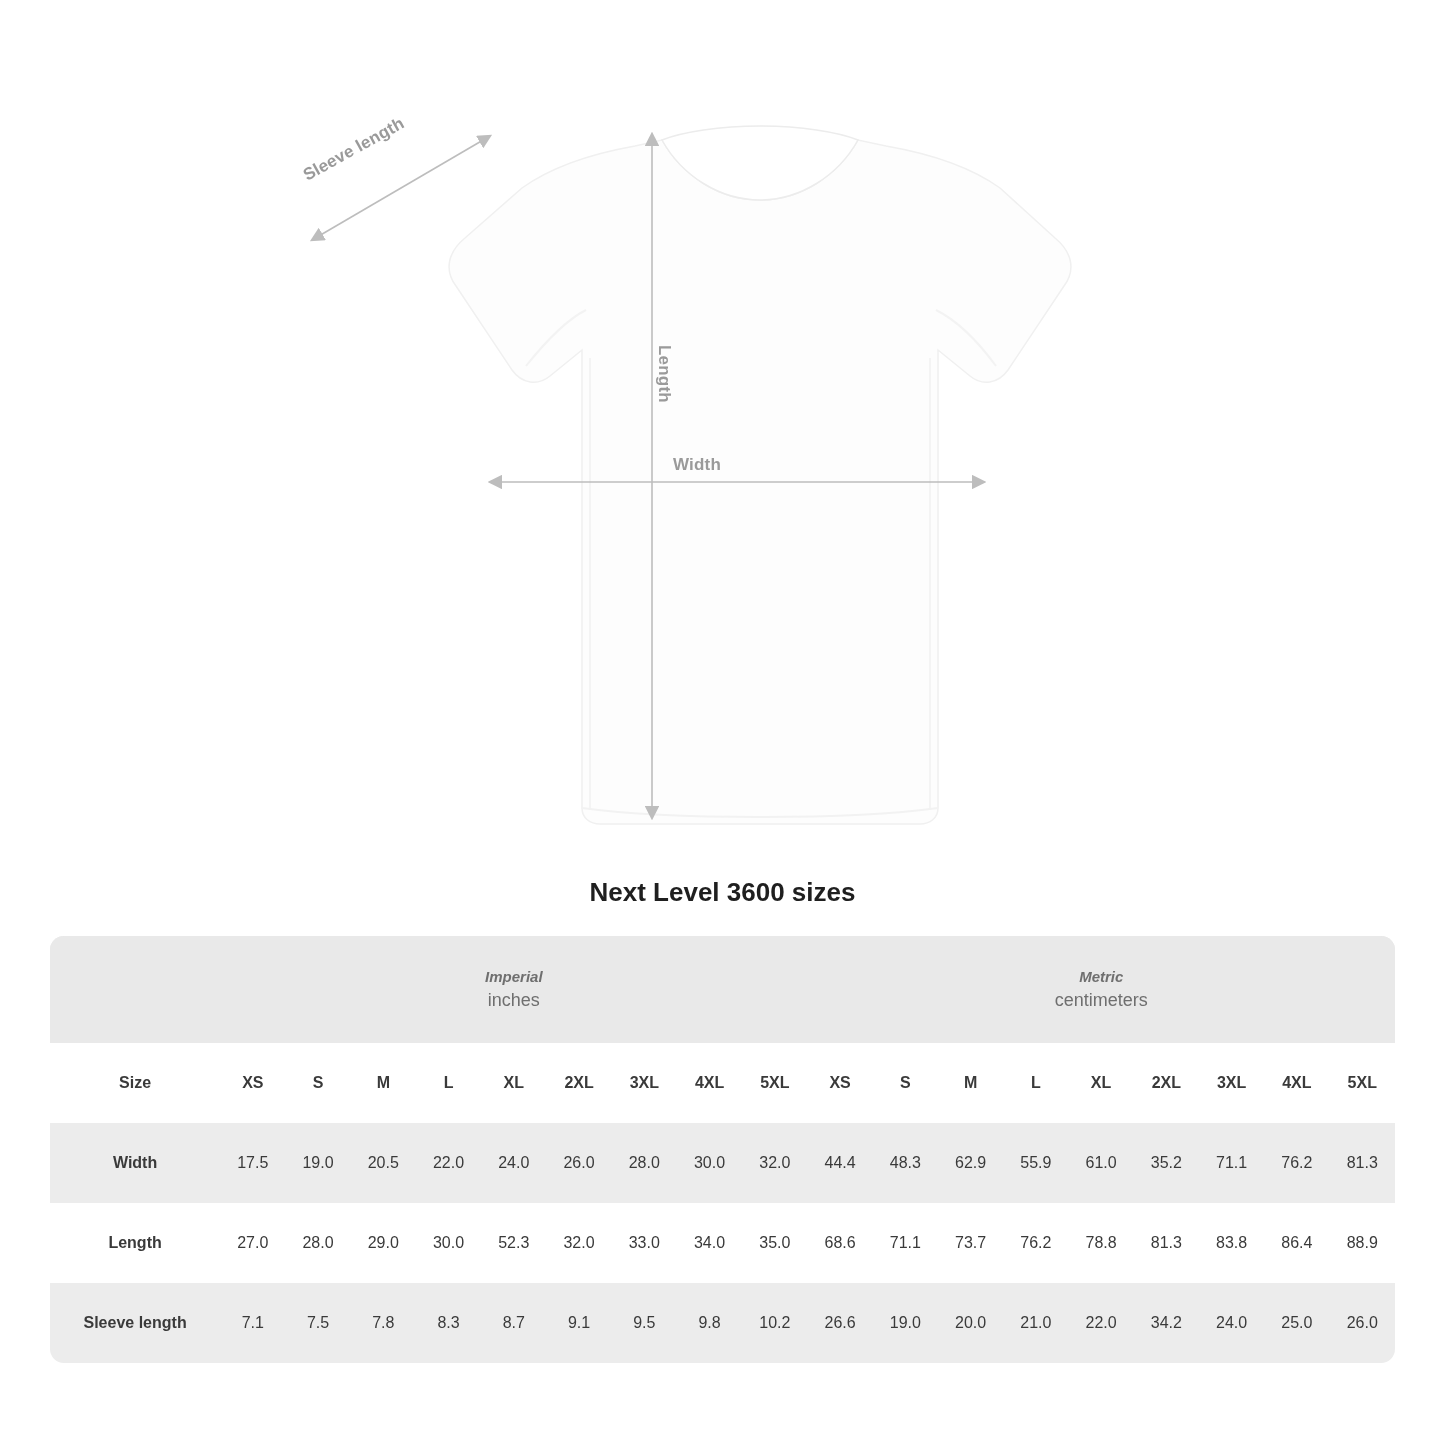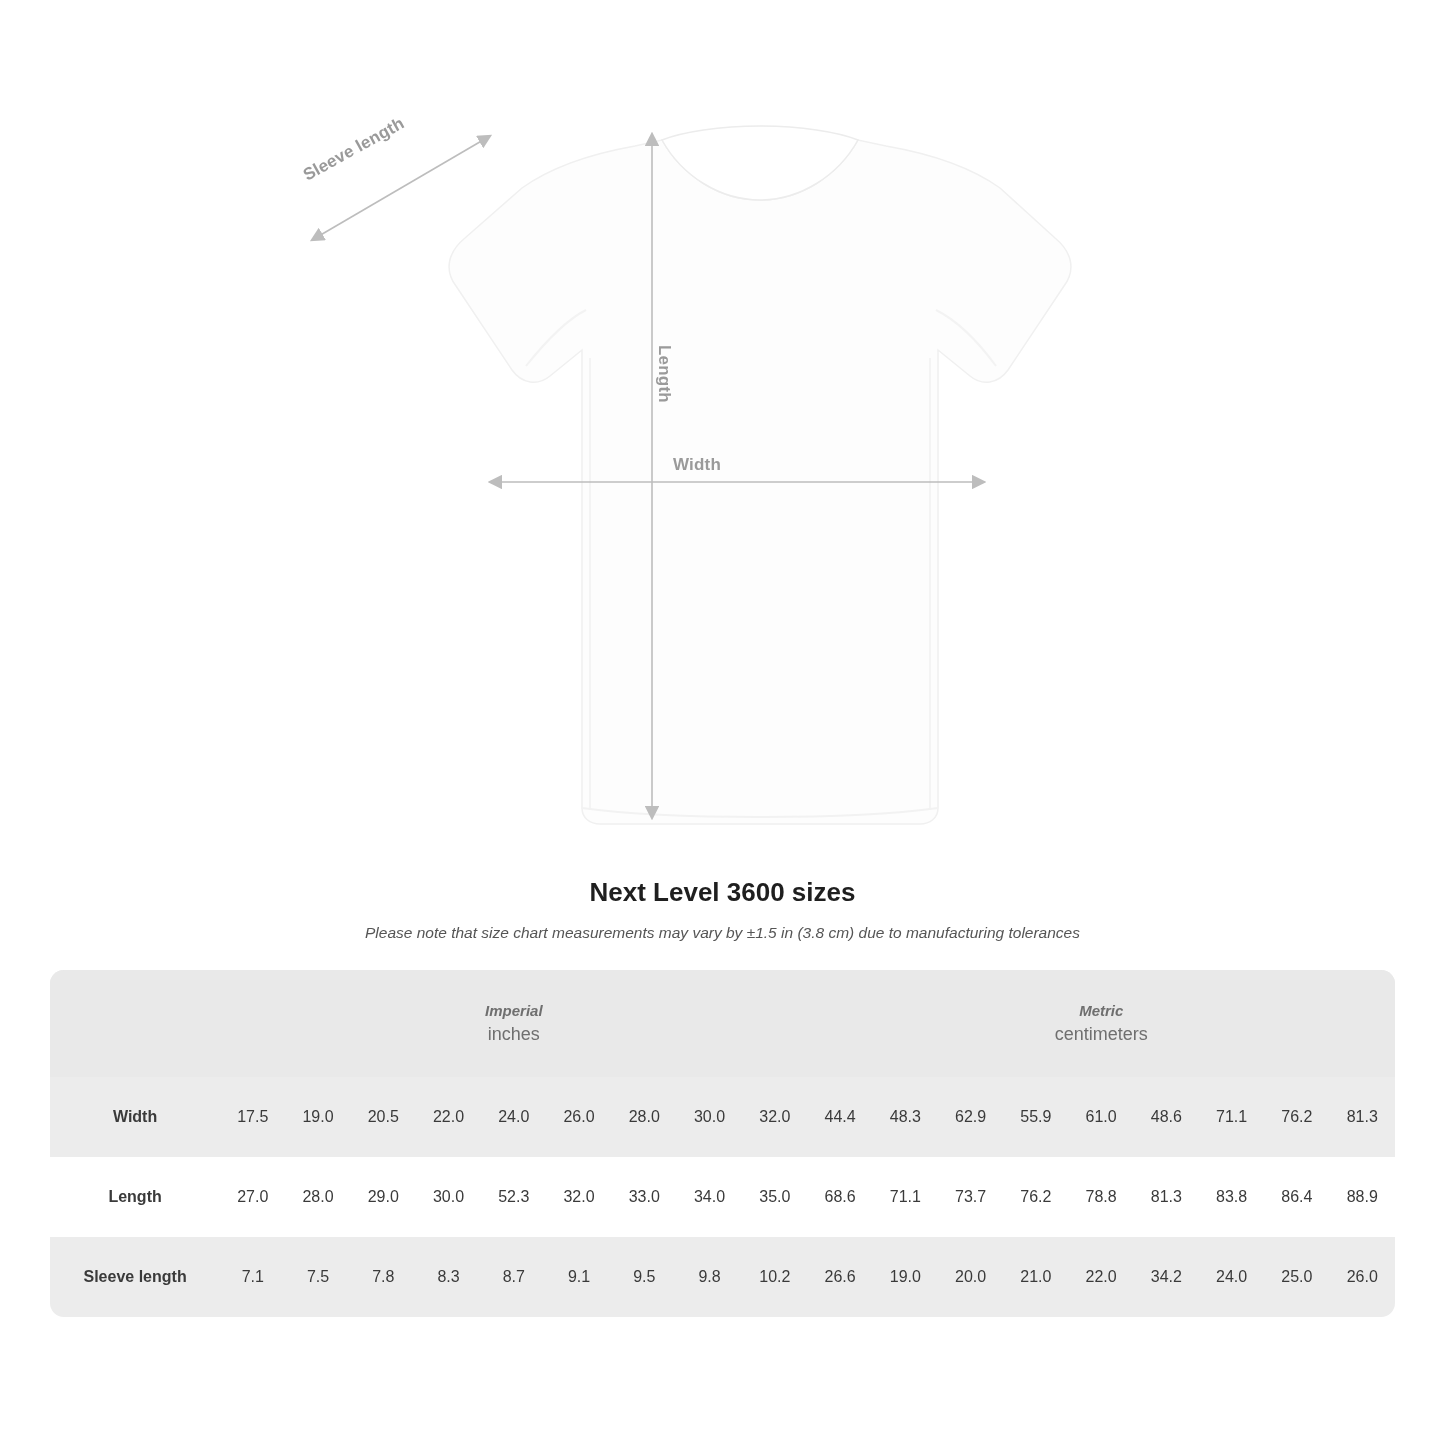--- a/index.html
+++ b/index.html
@@ -191,21 +191,20 @@
     </svg>
   </div>
 
   <div class="dim-label lbl-sleeve">Sleeve length</div>
   <div class="dim-label lbl-length">Length</div>
   <div class="dim-label lbl-width">Width</div>
 </div>
 
 <div class="title-block">
   <h1 class="chart-title">Next Level 3600 sizes</h1>
-  <p class="chart-note">Please note that size chart measurements may vary by ±1.5 in (3.8 cm) due to manufacturing tolerances</p>
 </div>
 
 <div class="table-wrap">
   <table class="size-table">
     <colgroup>
       <col class="col-label">
       <col class="col-v">
         <col class="col-v">
         <col class="col-v">
         <col class="col-v">
@@ -228,41 +227,62 @@
       <tr class="unit-head">
         <th class="unit-head"></th>
         <th class="unit-head" colspan="9">
           <div class="unit-name">Imperial</div>
           <div class="unit-sub">inches</div>
         </th>
         <th class="unit-head" colspan="9">
           <div class="unit-name">Metric</div>
           <div class="unit-sub">centimeters</div>
         </th>
+      </tr>
+      <tr class="row-size">
+        <th class="rowhead corner">Size</th>
+        <th>XS</th>
+        <th>S</th>
+        <th>M</th>
+        <th>L</th>
+        <th>XL</th>
+        <th>2XL</th>
+        <th>3XL</th>
+        <th>4XL</th>
+        <th>5XL</th>
+        <th>XS</th>
+        <th>S</th>
+        <th>M</th>
+        <th>L</th>
+        <th>XL</th>
+        <th>2XL</th>
+        <th>3XL</th>
+        <th>4XL</th>
+        <th>5XL</th>
       </tr>
     </thead>
     <tbody>
 
       <tr class="row-data row-alt">
         <th class="rowhead">Width</th>
         <td>17.5</td>
         <td>19.0</td>
         <td>20.5</td>
         <td>22.0</td>
         <td>24.0</td>
         <td>26.0</td>
         <td>28.0</td>
         <td>30.0</td>
         <td>32.0</td>
         <td>44.4</td>
         <td>48.3</td>
         <td>62.9</td>
         <td>55.9</td>
         <td>61.0</td>
-        <td>48.6</td>
+        <td>35.2</td>
         <td>71.1</td>
         <td>76.2</td>
         <td>81.3</td>
       </tr>
 
       <tr class="row-data row-plain">
         <th class="rowhead">Length</th>
         <td>27.0</td>
         <td>28.0</td>
         <td>29.0</td>

